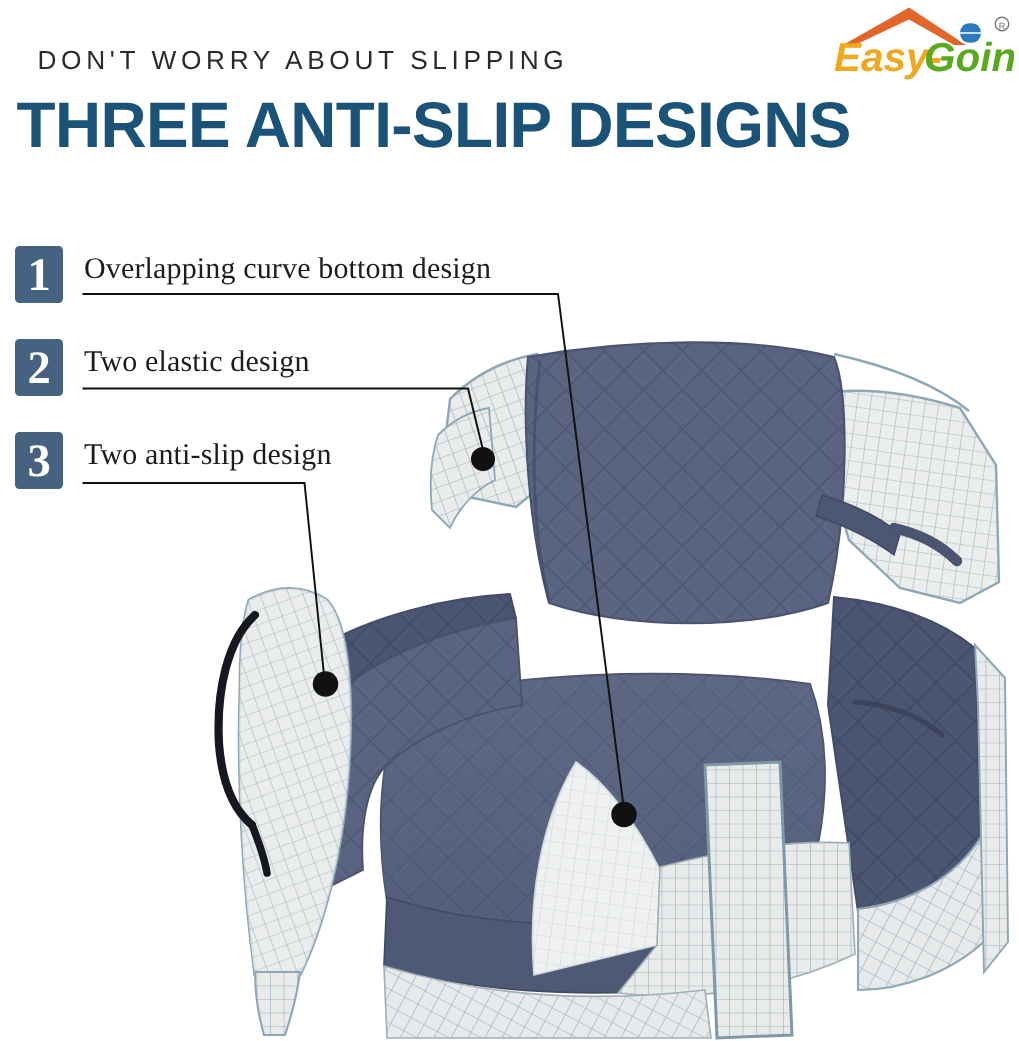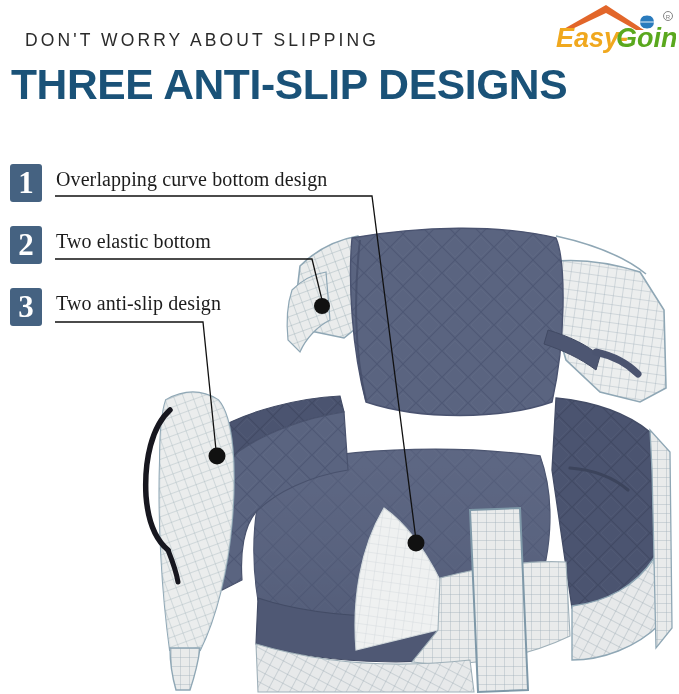--- a/index.html
+++ b/index.html
@@ -113,21 +113,21 @@
   </svg>
 
   <div id="subtitle">DON'T WORRY ABOUT SLIPPING</div>
   <div id="title">THREE ANTI-SLIP DESIGNS</div>
 
   <div class="badge" id="badge-1">1</div>
   <div class="badge" id="badge-2">2</div>
   <div class="badge" id="badge-3">3</div>
 
   <div class="callout-text" id="text-1">Overlapping curve bottom design</div>
-  <div class="callout-text" id="text-2">Two elastic bottom</div>
+  <div class="callout-text" id="text-2">Two elastic design</div>
   <div class="callout-text" id="text-3">Two anti-slip design</div>
 
   <svg id="art" viewBox="0 0 679 694">
     <defs>
 
       <pattern id="quilt" width="26" height="26" patternUnits="userSpaceOnUse" patternTransform="rotate(0)">
         <rect width="26" height="26" fill="#5a6480"></rect>
         <path d="M13 0 L26 13 L13 26 L0 13 Z" fill="none" stroke="#4e5875" stroke-width="1.1"></path>
         <path d="M13 3 L23 13 L13 23 L3 13 Z" fill="none" stroke="#656e8a" stroke-width="0.7" opacity="0.55"></path>
       </pattern>

